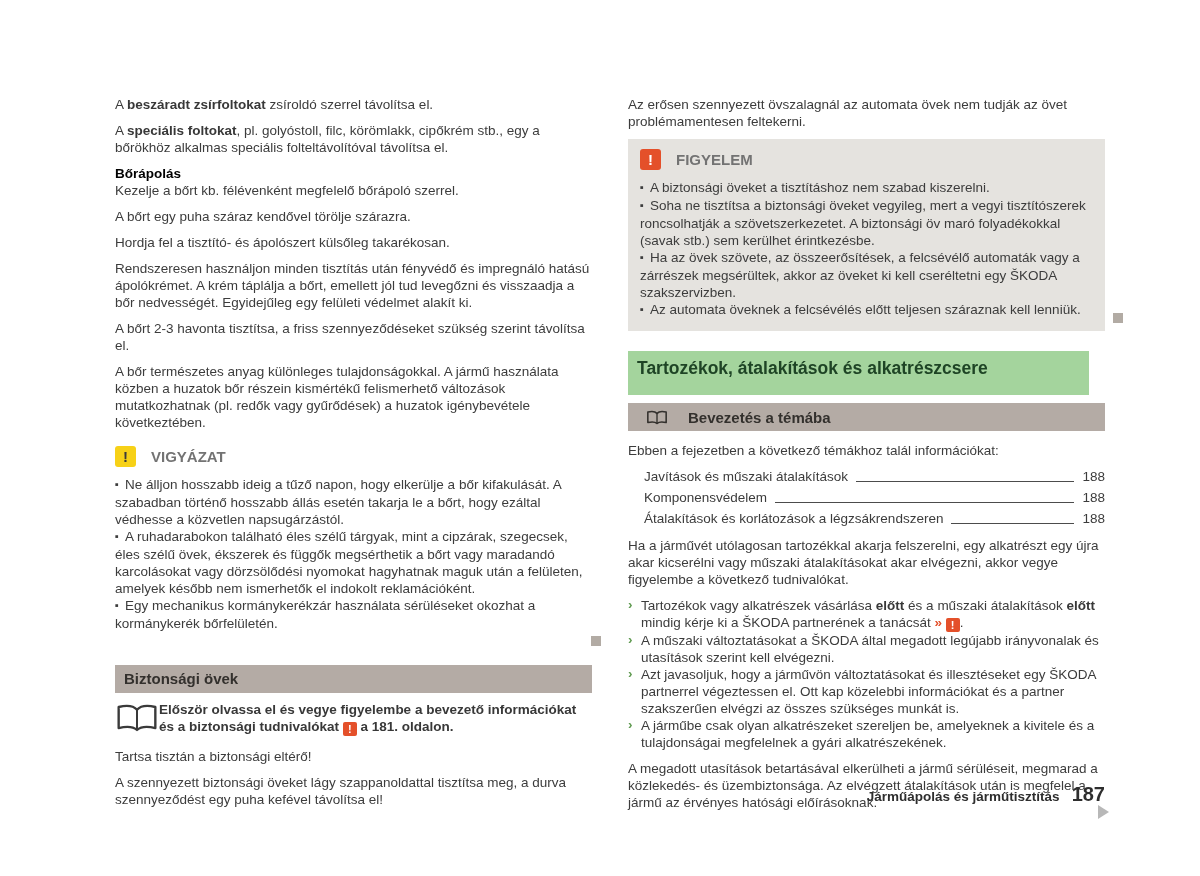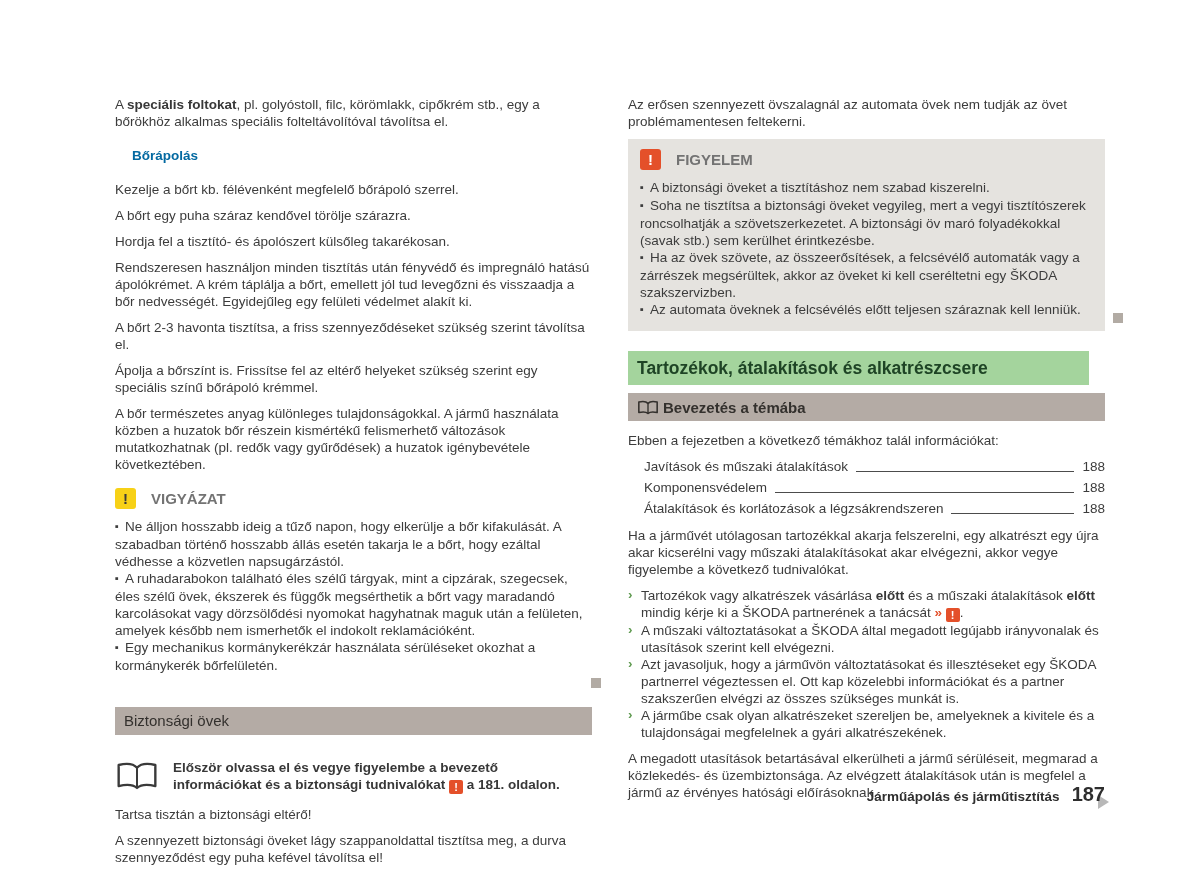--- a/index.html
+++ b/index.html
@@ -8,44 +8,44 @@
     font-family:"Liberation Sans","DejaVu Sans",sans-serif;
     font-size:13.5px;line-height:17px;color:#3c3c3c;
     -webkit-font-smoothing:antialiased;overflow:hidden;
   }
   .col{position:absolute;top:96px;width:477px;}
   .col-left{left:115px;}
   .col-right{left:628px;}
   p{margin:0 0 9px 0;}
   .tight{margin:0;}
   b,.bold{font-weight:bold;color:#383838;}
-  .subhead{font-weight:bold;margin:17px;color:#0369a1;}
+  .subhead{font-weight:bold;margin:0;color:#000000;}
 
   
   .warn-icon{flex:0 0 auto;width:21px;height:21px;border-radius:3px;
     font-weight:bold;text-align:center;line-height:21px;font-size:15px;}
   .warn-icon.orange{background:#e4502a;color:#ffffff;}
   .warn-icon.yellow{background:#f7d117;color:#3a3a3a;}
   .warn-head{display:flex;align-items:center;gap:15px;margin:0 0 9px 0;}
   .warn-title{font-weight:bold;font-size:15px;color:#737373;}
   .caution-block{margin-top:15px;}
   .bullet-sq{display:inline-block;margin-right:6px;font-size:11px;color:#3c3c3c;transform:translateY(-1px);}
 
   .warning-box{background:#e5e3df;padding:10px 12px 12px 12px;position:relative;margin:6px 0 20px 0;}
 
   
-  .section-bar{background:#b4aba5;color:#33302d;font-weight:normal;font-size:15px;
-    height:28px;line-height:28px;padding-left:9px;margin:18px 0 24px 0;}
+  .section-bar{background:#b4aba5;color:#33302d;font-weight:bold;font-size:15px;
+    height:28px;line-height:28px;padding-left:9px;margin:18px 0 8px 0;}
   .chapter-bar{background:#a4d49d;color:#1e4425;font-weight:bold;font-size:17.5px;
-    height:34px;line-height:34px;padding-left:9px;margin:0 16px 8px 0;}
+    height:44px;line-height:34px;padding-left:9px;margin:0 16px 8px 0;}
   .intro-bar{background:#b4aba5;color:#33302d;font-weight:bold;font-size:15px;
-    height:28px;display:flex;align-items:center;gap:4px;padding-left:9px;margin:0 0 11px 0;}
+    height:28px;display:flex;align-items:center;gap:20px;padding-left:18px;margin:0 0 11px 0;}
 
   
-  .note{display:flex;gap:14px;margin:0 2px 12px 0;font-weight:bold;color:#383838;}
+  .note{display:flex;margin:0 2px 12px 0;font-weight:bold;color:#383838;}
   .note-icon{flex:0 0 44px;padding-top:2px;}
 
   
   .winline{display:inline-block;width:14px;height:14px;background:#e4502a;color:#fff;
     font-weight:bold;font-size:11px;line-height:14px;text-align:center;border-radius:2px;
     vertical-align:-2px;}
   .ref{color:#e4502a;font-weight:bold;}
 
   
   .toc{margin:2px 0 10px 16px;}
@@ -67,32 +67,32 @@
 
   .footer{position:absolute;right:95px;top:786px;display:flex;align-items:baseline;gap:12px;font-weight:bold;color:#2e2e2e;}
   .footer-page{font-size:20px;}
   svg.book{display:block;}
 </style>
 </head>
 <body>
 
 <div class="col col-left">
 
+  <p><span>A </span><b>beszáradt zsírfoltokat</b><span> zsíroldó szerrel távolítsa el.</span></p>
 
   <p><span>A </span><b>speciális foltokat</b><span>, pl. golyóstoll, filc, körömlakk, cipőkrém stb., egy a bőrökhöz alkalmas speciális folteltávolítóval távolítsa el.</span></p>
 
   <div>
     <div class="subhead">Bőrápolás</div>
     <p>Kezelje a bőrt kb. félévenként megfelelő bőrápoló szerrel.</p>
   </div>
   <p>A bőrt egy puha száraz kendővel törölje szárazra.</p>
   <p>Hordja fel a tisztító- és ápolószert külsőleg takarékosan.</p>
   <p>Rendszeresen használjon minden tisztítás után fényvédő és impregnáló hatású ápolókrémet. A krém táplálja a bőrt, emellett jól tud levegőzni és visszaadja a bőr nedvességét. Egyidejűleg egy felületi védelmet alakít ki.</p>
   <p>A bőrt 2-3 havonta tisztítsa, a friss szennyeződéseket szükség szerint távolítsa el.</p>
-  <p>Ápolja a bőrszínt is. Frissítse fel az eltérő helyeket szükség szerint egy speciális színű bőrápoló krémmel.</p>
   <p>A bőr természetes anyag különleges tulajdonságokkal. A jármű használata közben a huzatok bőr részein kismértékű felismerhető változások mutatkozhatnak (pl. redők vagy gyűrődések) a huzatok igénybevétele következtében.</p>
 
   <div class="caution-block">
     <div class="warn-head">
       <span class="warn-icon yellow">!</span>
       <span class="warn-title">VIGYÁZAT</span>
     </div>
     <p class="tight"><span class="bullet-sq">▪</span><span>Ne álljon hosszabb ideig a tűző napon, hogy elkerülje a bőr kifakulását. A szabadban történő hosszabb állás esetén takarja le a bőrt, hogy ezáltal védhesse a közvetlen napsugárzástól.</span></p>
     <p class="tight"><span class="bullet-sq">▪</span><span>A ruhadarabokon található éles szélű tárgyak, mint a cipzárak, szegecsek, éles szélű övek, ékszerek és függők megsérthetik a bőrt vagy maradandó karcolásokat vagy dörzsölődési nyomokat hagyhatnak maguk után a felületen, amelyek később nem ismerhetők el indokolt reklamációként.</span></p>
     <p class="tight"><span class="bullet-sq">▪</span><span>Egy mechanikus kormánykerékzár használata sérüléseket okozhat a kormánykerék bőrfelületén.</span></p>

